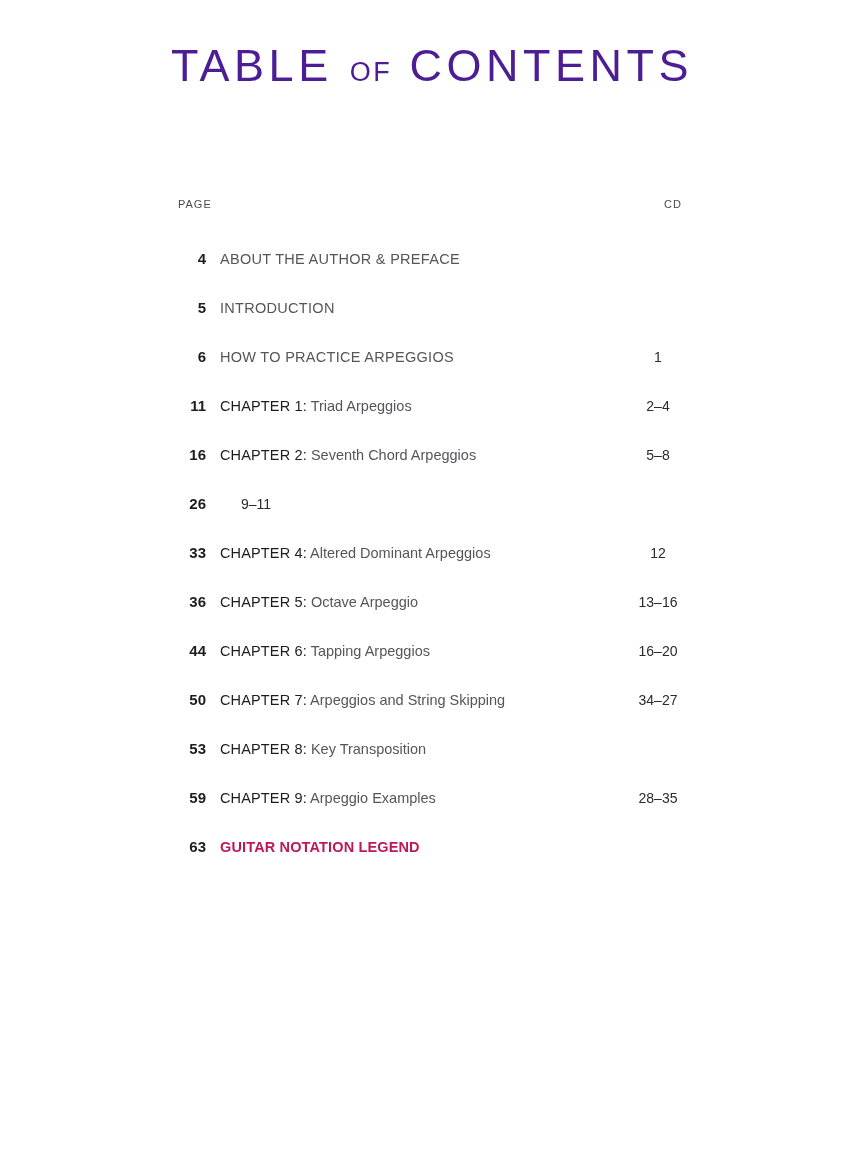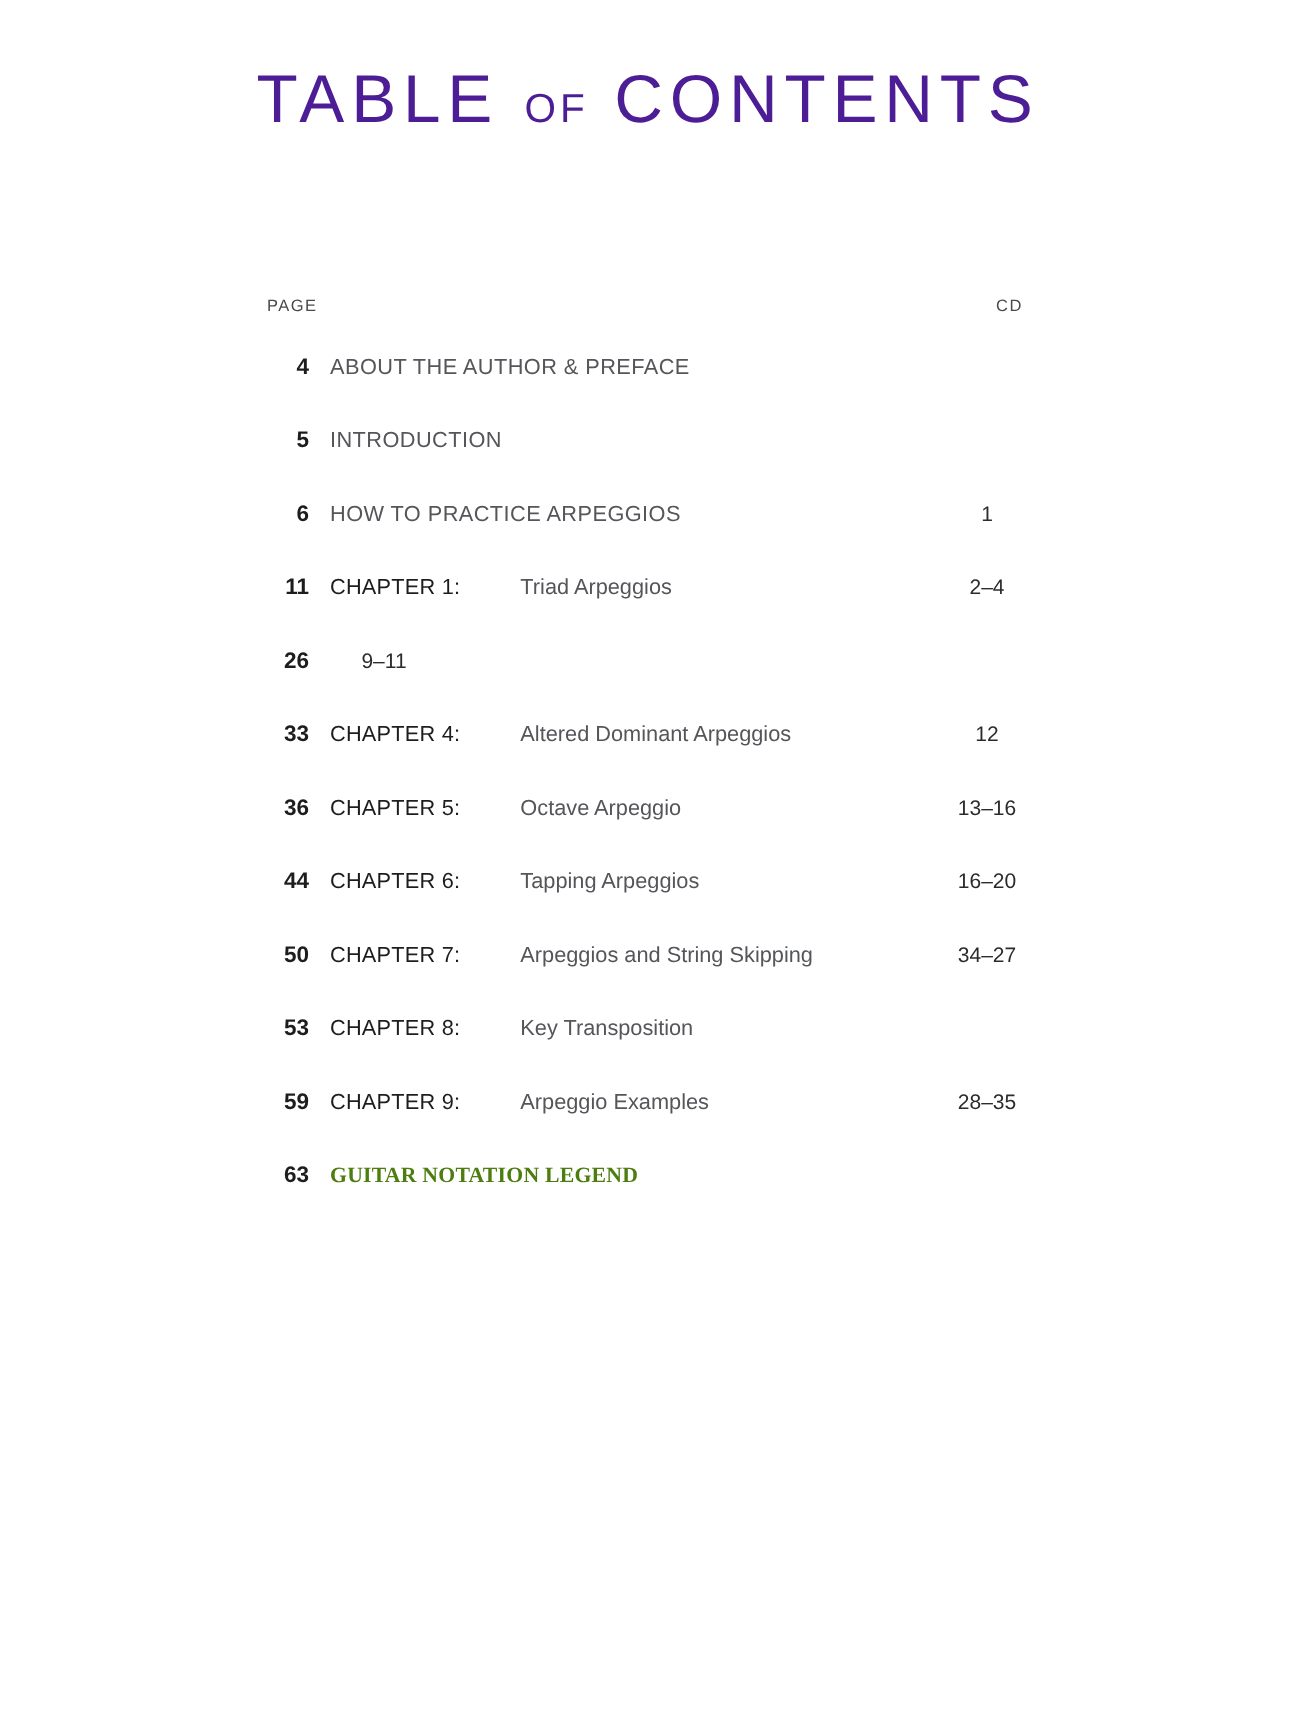--- a/index.html
+++ b/index.html
@@ -40,21 +40,21 @@
     left: 178px;
     top: 158px;
     width: 530px;
   }
   .head-row {
     display: flex;
     align-items: baseline;
     font-size: 11px;
     letter-spacing: 0.09em;
     color: #4a4a4a;
-    margin-bottom: 26px;
+    margin-bottom: 40px;
   }
   .head-page {
     width: 38px;
     text-align: left;
   }
   .head-spacer {
     flex: 1 1 auto;
   }
   .head-cd {
     width: 70px;
@@ -81,32 +81,30 @@
     white-space: nowrap;
   }
   .col-entry .bold {
     font-weight: normal;
     color: #1d1d1d;
     letter-spacing: 0.01em;
   }
   .col-entry .plain {
     font-weight: 300;
     color: #55565a;
-    margin-left: 36px;
   }
   .col-entry .caps {
     font-weight: 300;
     color: #55565a;
     letter-spacing: 0.02em;
   }
   .col-entry .capsbold {
     font-weight: bold;
-    color: #4d7c0f;
+    color: #be185d;
     letter-spacing: 0.01em;
-    font-family: Liberation Serif, serif;
   }
   .col-entry .paren {
     font-size: 11px;
     color: #55565a;
     font-weight: 300;
   }
   .col-cd {
     width: 100px;
     text-align: center;
     font-size: 14px;
@@ -146,20 +144,25 @@
           <div class="col-page">6</div>
           <div class="col-entry"><span class="caps">HOW TO PRACTICE ARPEGGIOS</span></div>
           <div class="col-cd">1</div>
         </div>
         <div class="row">
           <div class="col-page">11</div>
           <div class="col-entry"><span class="bold">CHAPTER 1:</span> <span class="plain">Triad Arpeggios</span></div>
           <div class="col-cd">2–4</div>
         </div>
         <div class="row">
+          <div class="col-page">16</div>
+          <div class="col-entry"><span class="bold">CHAPTER 2:</span> <span class="plain">Seventh Chord Arpeggios</span></div>
+          <div class="col-cd">5–8</div>
+        </div>
+        <div class="row">
           <div class="col-page">26</div>
           <div class="col-cd">9–11</div>
         </div>
         <div class="row">
           <div class="col-page">33</div>
           <div class="col-entry"><span class="bold">CHAPTER 4:</span> <span class="plain">Altered Dominant Arpeggios</span></div>
           <div class="col-cd">12</div>
         </div>
         <div class="row">
           <div class="col-page">36</div>

